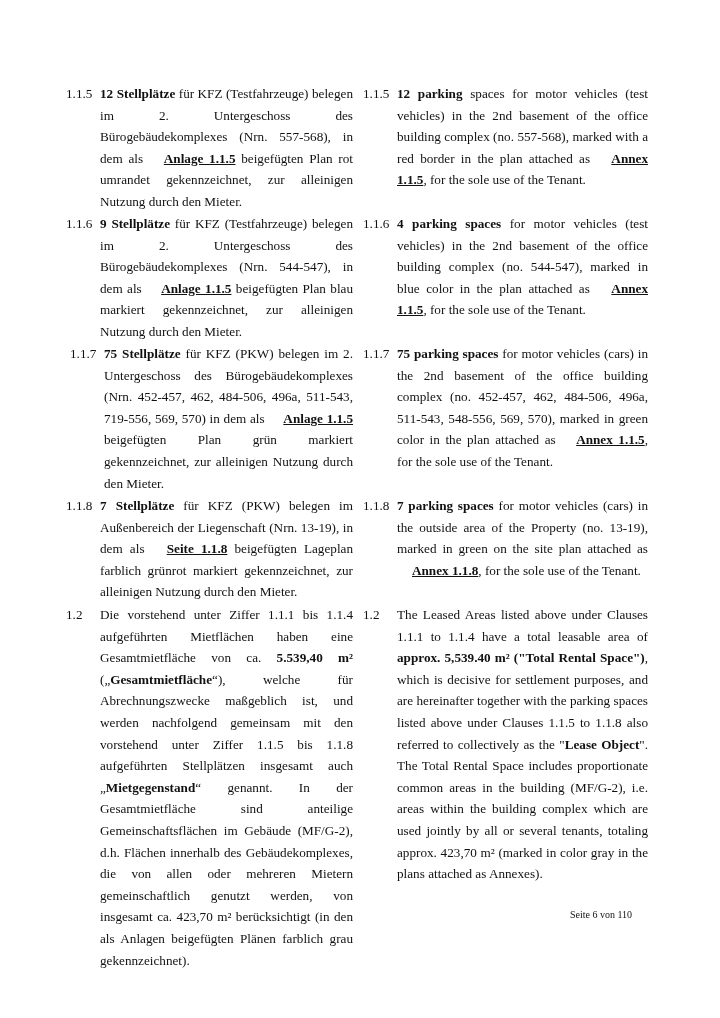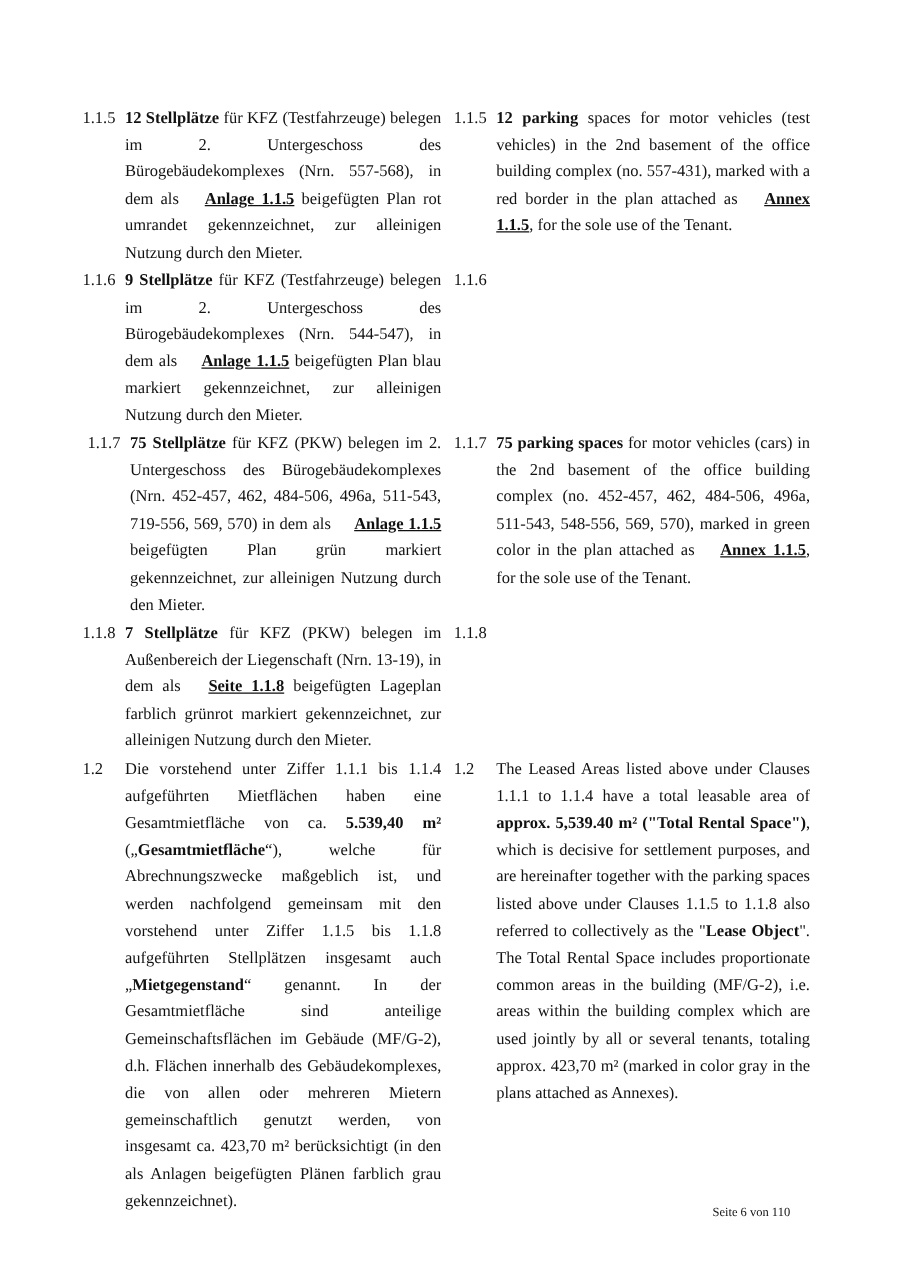--- a/index.html
+++ b/index.html
@@ -6,21 +6,21 @@
   body { width: 720px; height: 1018px; position: relative; overflow: hidden;
          font-family: "Liberation Serif", "DejaVu Serif", serif; color: #111; }
   .col { position: absolute; font-size: 13.2px; line-height: 21.6px; }
   .left { left: 66px; width: 287px; }
   .right { left: 363px; width: 285px; }
   .clause { position: absolute; display: block; }
   .num { position: absolute; left: 0; top: 0; }
   .txt { display: block; margin-left: 34px; text-align: justify; hyphens: none; }
   .txt b { font-weight: bold; margin-top: 20px; }
   .txt u { font-weight: bold; text-decoration: underline; margin-left: 15px; }
-  .footer { position: absolute; left: 570px; top: 965px; font-size: 10px;
+  .footer { position: absolute; left: 570px; top: 909px; font-size: 10px;
             font-family: "Liberation Serif", serif; }
 </style>
 </head>
 <body>
 
 <div class="col left">
   <div class="clause" style="top:83px;left:0;width:287px">
       <span class="num">1.1.5</span>
       <span class="txt"><b>12 Stellplätze</b><span> für KFZ (Testfahrzeuge) belegen im 2. Untergeschoss des Bürogebäudekomplexes (Nrn. 557-568), in dem als </span><u>Anlage 1.1.5</u><span> beigefügten Plan rot umrandet gekennzeichnet, zur alleinigen Nutzung durch den Mieter.</span></span>
     </div>
@@ -38,31 +38,33 @@
     </div>
   <div class="clause" style="top:604px;left:0;width:287px">
       <span class="num">1.2</span>
       <span class="txt"><span>Die vorstehend unter Ziffer 1.1.1 bis 1.1.4 aufgeführten Mietflächen haben eine Gesamtmietfläche von ca. </span><b>5.539,40 m²</b><span> („</span><b>Gesamtmietfläche</b><span>“), welche für Abrechnungszwecke maßgeblich ist, und werden nachfolgend gemeinsam mit den vorstehend unter Ziffer 1.1.5 bis 1.1.8 aufgeführten Stellplätzen insgesamt auch „</span><b>Mietgegenstand</b><span>“ genannt. In der Gesamtmietfläche sind anteilige Gemeinschaftsflächen im Gebäude (MF/G-2), d.h. Flächen innerhalb des Gebäudekomplexes, die von allen oder mehreren Mietern gemeinschaftlich genutzt werden, von insgesamt ca. 423,70 m² berücksichtigt (in den als Anlagen beigefügten Plänen farblich grau gekennzeichnet).</span></span>
     </div>
 </div>
 
 <div class="col right">
   <div class="clause" style="top:83px;left:0;width:285px">
       <span class="num">1.1.5</span>
-      <span class="txt"><b>12 parking</b><span> spaces for motor vehicles (test vehicles) in the 2nd basement of the office building complex (no. 557-431), marked with a red border in the plan attached as </span><u>Annex 1.1.5</u><span>, for the sole use of the Tenant.</span></span>
+      <span class="txt"><b>12 parking</b><span> spaces for motor vehicles (test vehicles) in the 2nd basement of the office building complex (no. 557-568), marked with a red border in the plan attached as </span><u>Annex 1.1.5</u><span>, for the sole use of the Tenant.</span></span>
     </div>
   <div class="clause" style="top:213px;left:0;width:285px">
       <span class="num">1.1.6</span>
+      <span class="txt"><b>4 parking spaces</b><span> for motor vehicles (test vehicles) in the 2nd basement of the office building complex (no. 544-547), marked in blue color in the plan attached as </span><u>Annex 1.1.5</u><span>, for the sole use of the Tenant.</span></span>
     </div>
   <div class="clause" style="top:343px;left:0;width:285px">
       <span class="num">1.1.7</span>
       <span class="txt"><b>75 parking spaces</b><span> for motor vehicles (cars) in the 2nd basement of the office building complex (no. 452-457, 462, 484-506, 496a, 511-543, 548-556, 569, 570), marked in green color in the plan attached as </span><u>Annex 1.1.5</u><span>, for the sole use of the Tenant.</span></span>
     </div>
   <div class="clause" style="top:495px;left:0;width:285px">
       <span class="num">1.1.8</span>
+      <span class="txt"><b>7 parking spaces</b><span> for motor vehicles (cars) in the outside area of the Property (no. 13-19), marked in green on the site plan attached as </span><u>Annex 1.1.8</u><span>, for the sole use of the Tenant.</span></span>
     </div>
   <div class="clause" style="top:604px;left:0;width:285px">
       <span class="num">1.2</span>
       <span class="txt"><span>The Leased Areas listed above under Clauses 1.1.1 to 1.1.4 have a total leasable area of </span><b>approx. 5,539.40 m² ("Total Rental Space")</b><span>, which is decisive for settlement purposes, and are hereinafter together with the parking spaces listed above under Clauses 1.1.5 to 1.1.8 also referred to collectively as the "</span><b>Lease Object</b><span>". The Total Rental Space includes proportionate common areas in the building (MF/G-2), i.e. areas within the building complex which are used jointly by all or several tenants, totaling approx. 423,70 m² (marked in color gray in the plans attached as Annexes).</span></span>
     </div>
 </div>
 
 <div class="footer">Seite 6 von 110</div>
 
 </body></html>

